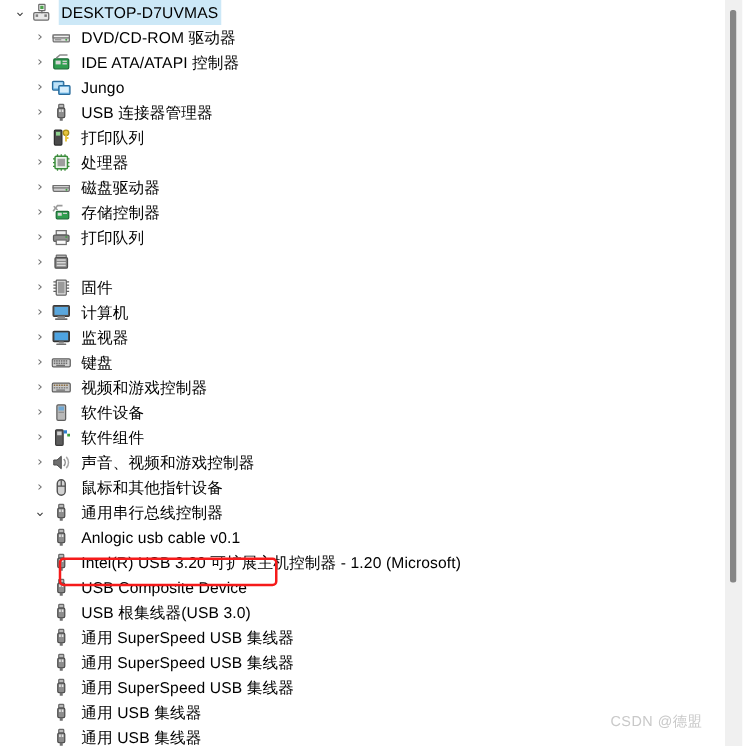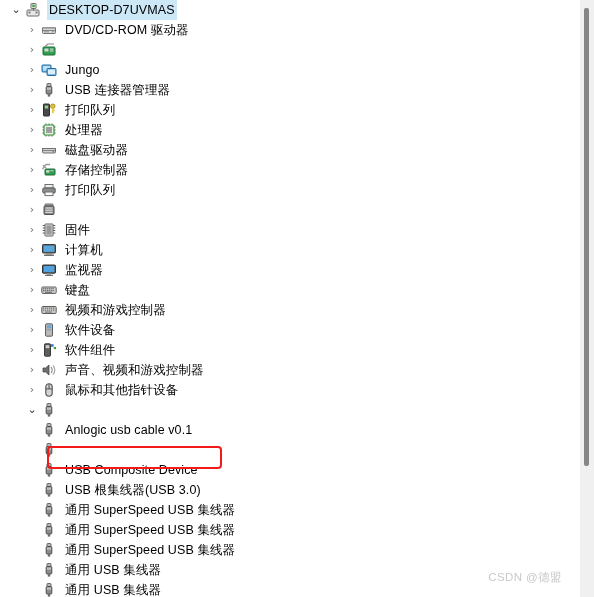--- a/index.html
+++ b/index.html
@@ -142,20 +142,21 @@
         <span class="chev">›</span>
         <span class="ico">
           <svg width="16" height="16" viewBox="0 0 16 16">
             <rect x="2" y="5" width="12" height="8" rx="1" fill="#2f9e4f" stroke="#1d6c36"></rect>
             <rect x="3.5" y="6.5" width="4" height="3" fill="#d7d7d7"></rect>
             <rect x="9" y="6.5" width="3.5" height="1.2" fill="#cfcfcf"></rect>
             <rect x="9" y="8.4" width="3.5" height="1.2" fill="#cfcfcf"></rect>
             <path d="M4 4.5 L7 2 L13 2" stroke="#8a8a8a" stroke-width="1.2" fill="none"></path>
           </svg>
         </span>
+        <span class="lbl">IDE ATA/ATAPI 控制器</span>
       </div>
       <div class="row lvl1">
         <span class="chev">›</span>
         <span class="ico">
           <svg width="16" height="16" viewBox="0 0 16 16">
             <rect x="1" y="3" width="9" height="7" rx="0.8" fill="#6fb8e8" stroke="#2a6a99"></rect>
             <rect x="2" y="4" width="7" height="4.6" fill="#bfe1f6"></rect>
             <rect x="6" y="6.5" width="9" height="7" rx="0.8" fill="#6fb8e8" stroke="#2a6a99"></rect>
             <rect x="7" y="7.5" width="7" height="4.6" fill="#d9eefb"></rect>
           </svg>
@@ -380,20 +381,21 @@
         <span class="chev expanded">⌄</span>
         <span class="ico">
           <svg width="16" height="16" viewBox="0 0 16 16">
             <rect x="6" y="1.5" width="4" height="3" rx="0.6" fill="#b9b9b9" stroke="#6a6a6a"></rect>
             <rect x="5.2" y="4.5" width="5.6" height="7.5" rx="1" fill="#8d8d8d" stroke="#4d4d4d"></rect>
             <rect x="6.3" y="5.6" width="1.3" height="2" fill="#e3e3e3"></rect>
             <rect x="8.4" y="5.6" width="1.3" height="2" fill="#e3e3e3"></rect>
             <rect x="6.8" y="12" width="2.4" height="2.6" fill="#6f6f6f"></rect>
           </svg>
         </span>
+        <span class="lbl">通用串行总线控制器</span>
       </div>
       <div class="row lvl2">
         <span class="chev"></span>
         <span class="ico">
           <svg width="16" height="16" viewBox="0 0 16 16">
             <rect x="6" y="1.5" width="4" height="3" rx="0.6" fill="#b9b9b9" stroke="#6a6a6a"></rect>
             <rect x="5.2" y="4.5" width="5.6" height="7.5" rx="1" fill="#8d8d8d" stroke="#4d4d4d"></rect>
             <rect x="6.3" y="5.6" width="1.3" height="2" fill="#e3e3e3"></rect>
             <rect x="8.4" y="5.6" width="1.3" height="2" fill="#e3e3e3"></rect>
             <rect x="6.8" y="12" width="2.4" height="2.6" fill="#6f6f6f"></rect>
@@ -405,20 +407,21 @@
         <span class="chev"></span>
         <span class="ico">
           <svg width="16" height="16" viewBox="0 0 16 16">
             <rect x="6" y="1.5" width="4" height="3" rx="0.6" fill="#b9b9b9" stroke="#6a6a6a"></rect>
             <rect x="5.2" y="4.5" width="5.6" height="7.5" rx="1" fill="#8d8d8d" stroke="#4d4d4d"></rect>
             <rect x="6.3" y="5.6" width="1.3" height="2" fill="#e3e3e3"></rect>
             <rect x="8.4" y="5.6" width="1.3" height="2" fill="#e3e3e3"></rect>
             <rect x="6.8" y="12" width="2.4" height="2.6" fill="#6f6f6f"></rect>
           </svg>
         </span>
+        <span class="lbl">Intel(R) USB 3.20 可扩展主机控制器 - 1.20 (Microsoft)</span>
       </div>
       <div class="row lvl2">
         <span class="chev"></span>
         <span class="ico">
           <svg width="16" height="16" viewBox="0 0 16 16">
             <rect x="6" y="1.5" width="4" height="3" rx="0.6" fill="#b9b9b9" stroke="#6a6a6a"></rect>
             <rect x="5.2" y="4.5" width="5.6" height="7.5" rx="1" fill="#8d8d8d" stroke="#4d4d4d"></rect>
             <rect x="6.3" y="5.6" width="1.3" height="2" fill="#e3e3e3"></rect>
             <rect x="8.4" y="5.6" width="1.3" height="2" fill="#e3e3e3"></rect>
             <rect x="6.8" y="12" width="2.4" height="2.6" fill="#6f6f6f"></rect>

